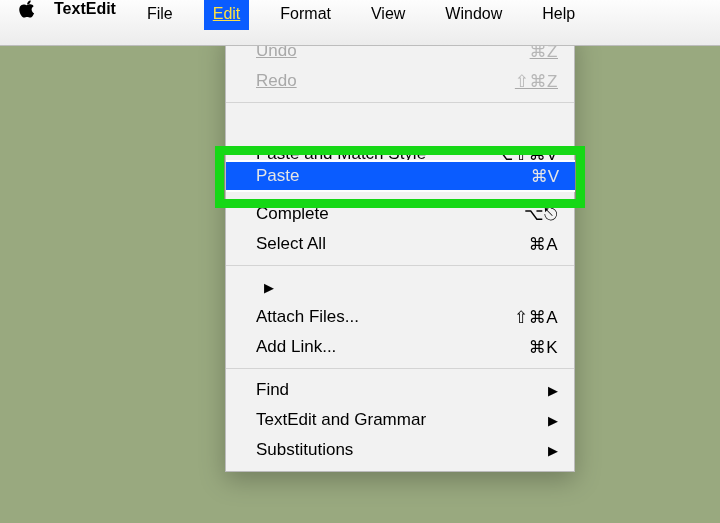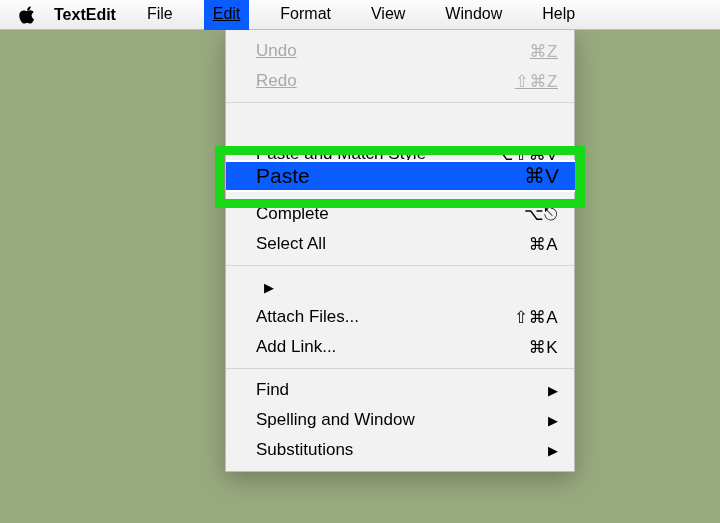--- a/index.html
+++ b/index.html
@@ -5,25 +5,24 @@
   * { margin: 0; padding: 0; box-sizing: border-box; }
   body {
     font-family: -apple-system, "Helvetica Neue", Helvetica, Arial, sans-serif;
     width: 720px;
     height: 523px;
     background: #99a97f;
     overflow: hidden;
     position: relative;
   }
   .menubar {
-    height: 30px;
+    height: 46px;
     background: linear-gradient(#fdfdfd,#ececec);
     border-bottom: 1px solid #bdbdbd;
     display: flex;
-    align-items: center;
     padding-left: 18px;
     font-size: 16px;
     color: #000;
     position: relative;
     z-index: 10;
   }
   .apple-logo {
     width: 18px; height: 18px;
     fill: #000;
     margin-right: 18px;
@@ -35,21 +34,21 @@
   .menubar .menu-item {
     margin-right: 22px;
     cursor: default;
     padding: 4px 9px 6px 9px;
     height: 30px;
     line-height: 20px;
     display: inline-block;
   }
   .menubar .menu-item.open {
     background: #0a5cff;
-    color: #000000;
+    color: #fde047;
     text-decoration: underline;
   }
   
   .dropdown {
     position: absolute;
     left: 225px;
     width: 350px;
     top: 30px;
     background: #f2f2f2;
     border: 1px solid #bcbcbc;
@@ -91,26 +90,26 @@
     z-index: 20;
     pointer-events: none;
   }
   .highlight-row {
     position: absolute;
     left: 226px;
     top: 160px;
     width: 349px;
     height: 32px;
     background: #0a5cff;
-    color: #000000;
+    color: #e5e5e5;
     display: flex;
     align-items: center;
     padding: 0 16px 0 30px;
     z-index: 15;
-    font-size: 21px;
+    font-size: 17px;
     border-top: 2px solid #fff;
     border-bottom: 2px solid #fff;
   }
   .highlight-row .label { flex: 1; }
 </style>
 </head>
 <body>
 
 <div class="menubar">
   <svg class="apple-logo" viewBox="0 0 170 170">
@@ -171,21 +170,21 @@
     <span class="shortcut">⌘K</span>
   </div>
 
   <div class="sep"></div>
 
   <div class="drop-row">
     <span class="label">Find</span>
     <span class="submenu-arrow">▶</span>
   </div>
   <div class="drop-row">
-    <span class="label">Spelling and Window</span>
+    <span class="label">TextEdit and Grammar</span>
     <span class="submenu-arrow">▶</span>
   </div>
   <div class="drop-row">
     <span class="label">Substitutions</span>
     <span class="submenu-arrow">▶</span>
   </div>
 
 </div>
 
 <div class="highlight-row">

